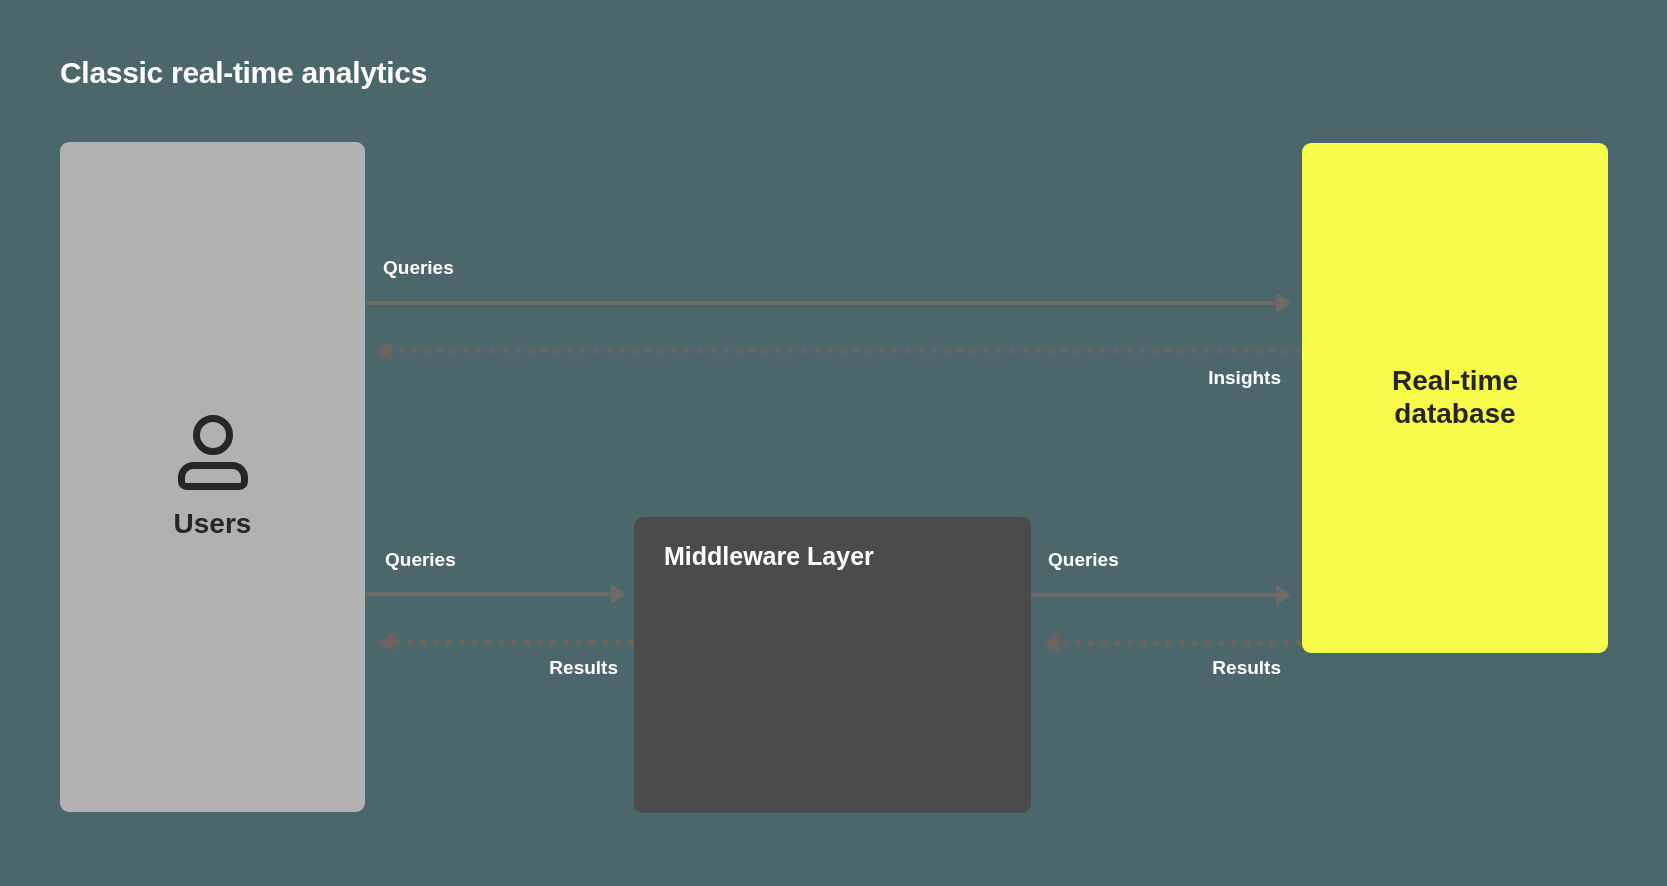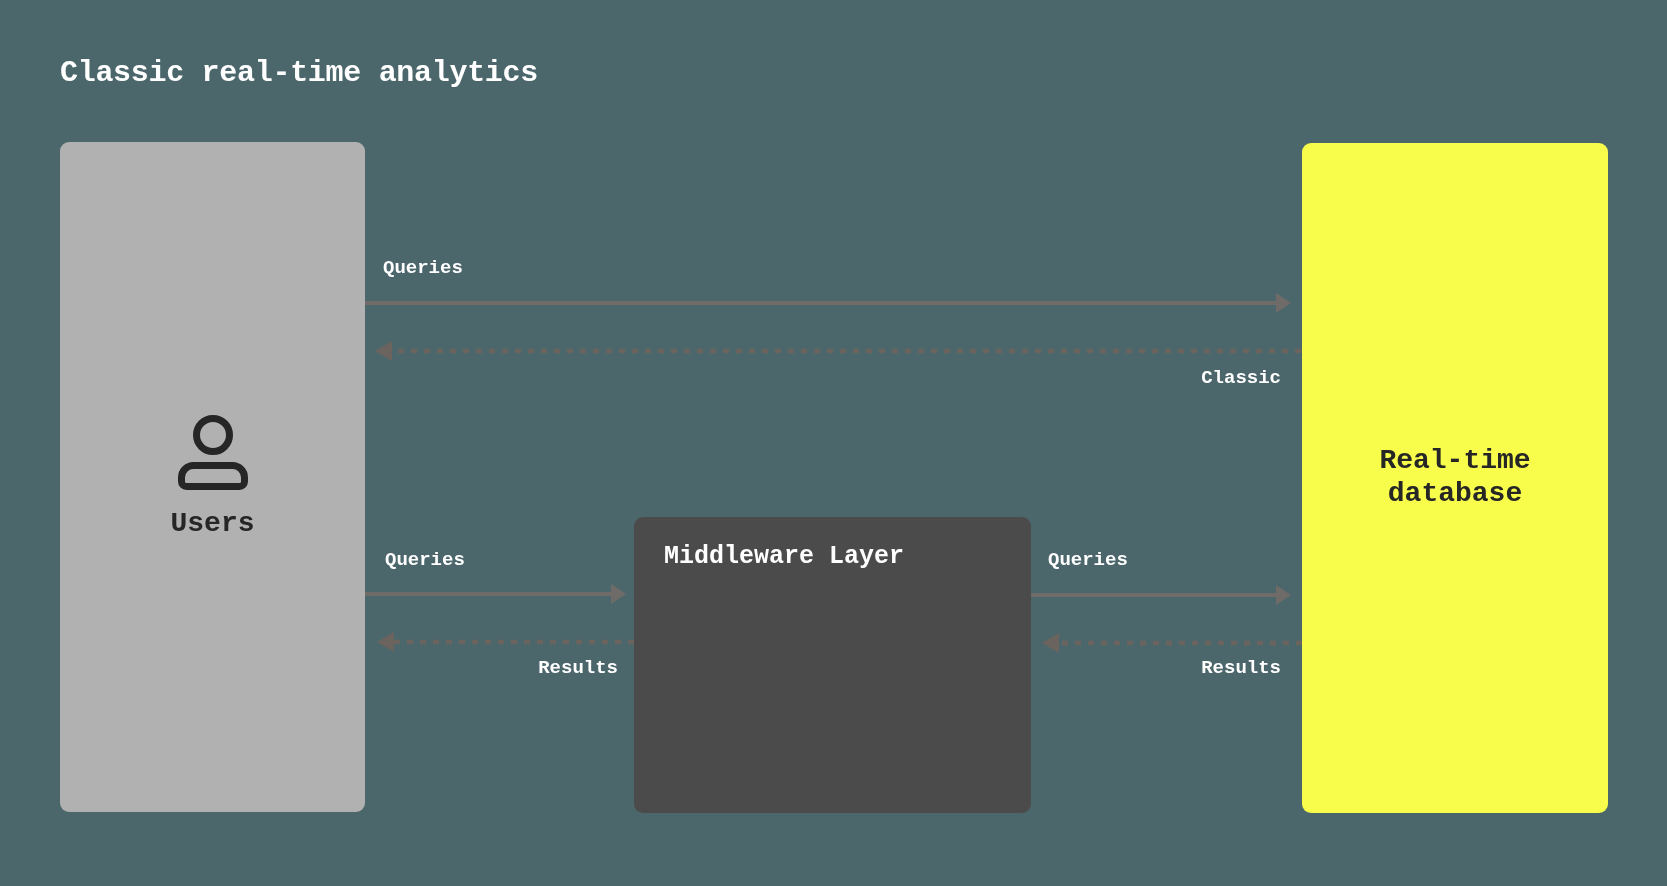--- a/index.html
+++ b/index.html
@@ -10,21 +10,20 @@
     width: 1667px;
     height: 886px;
     overflow: hidden;
     background: var(--background, #4C676C);
     font-family: "Liberation Sans", "DejaVu Sans", sans-serif;
     position: relative;
   }
   .canvas {
     position: absolute;
     inset: 0;
-    font-family: Liberation Mono, monospace;
   }
   .diagram-title {
     position: absolute;
     left: 60px;
     top: 56px;
     font-size: 30px;
     font-weight: 700;
     letter-spacing: -0.3px;
     color: var(--label-text, #ffffff);
     margin: 0;
@@ -70,21 +69,21 @@
   }
   .node-middleware .node-label {
     font-size: 25px;
     font-weight: 700;
     color: var(--middleware-text, #ffffff);
   }
   .node-database {
     left: 1302px;
     top: 143px;
     width: 306px;
-    height: 670px;
+    height: 510px;
     background: var(--database-box, #F7FD4A);
     display: flex;
     align-items: center;
     justify-content: center;
   }
   .node-database .node-label {
     width: 215px;
     text-align: center;
     font-size: 28px;
     font-weight: 700;
@@ -172,19 +171,19 @@
       <line class="arrow-line" x1="1031" y1="595" x2="1276" y2="595"></line>
       <polygon class="arrow-head" points="1276,585 1276,605 1291,595"></polygon>
     </g>
     <g>
       <line class="arrow-line dashed" x1="1302" y1="643" x2="1059" y2="643"></line>
       <polygon class="arrow-head dashed" points="1059,633 1059,653 1042,643"></polygon>
     </g>
   </svg>
 
   <div class="flow-label lbl-queries-top">Queries</div>
-  <div class="flow-label lbl-insights">Classic</div>
+  <div class="flow-label lbl-insights">Insights</div>
   <div class="flow-label lbl-requests">Queries</div>
   <div class="flow-label lbl-results-left">Results</div>
   <div class="flow-label lbl-queries-right">Queries</div>
   <div class="flow-label lbl-results-right">Results</div>
 
 </div>
 
 </body></html>

